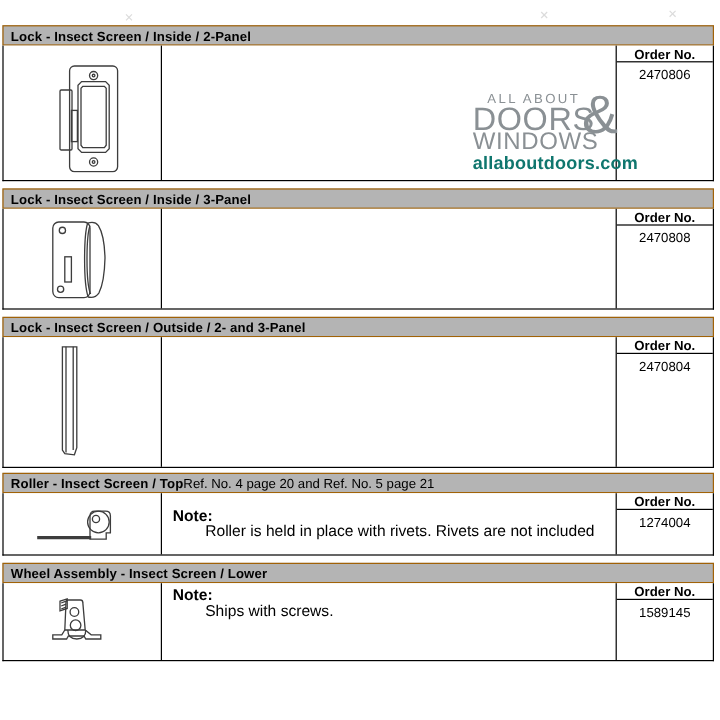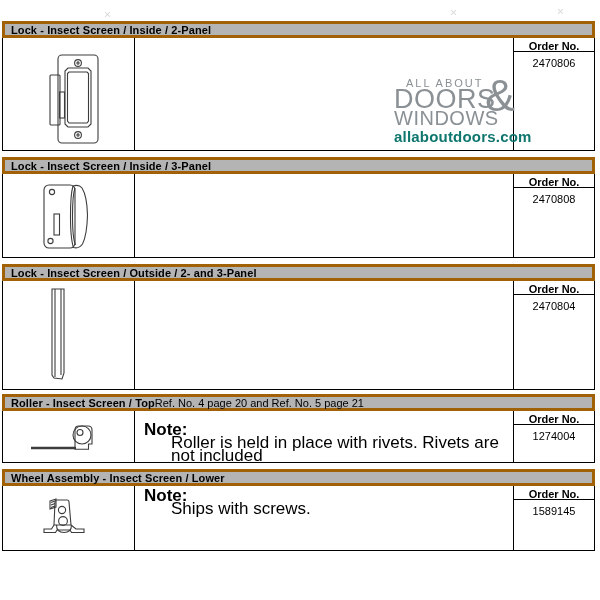--- a/index.html
+++ b/index.html
@@ -4,43 +4,43 @@
 <style>
   html,body { margin:0; padding:0; }
   .page {
     position:relative; width:600px; height:600px; background:#ffffff;
     font-family:"Liberation Sans", sans-serif; color:#000; overflow:hidden;
   }
   .catalog { position:absolute; left:2px; top:21px; width:593px; }
   .sec { margin-bottom:6px; }
   .sec.s3 { margin-bottom:4px; }
   .bar {
-    height:17px; background:#b4b4b4; border:3px solid #a16207; box-sizing:border-box;
-    display:flex; align-items:flex-start; padding-left:6px;
+    height:17px; background:#b4b4b4; border:1px solid #a16207; box-sizing:border-box;
+    display:flex; align-items:flex-end; padding-left:6px;
     font-size:11px; font-weight:bold; letter-spacing:0.1px;
   }
   .bar .suffix { font-weight:normal; margin-left:0; letter-spacing:0; }
   .body {
     border:1px solid #000; border-top:none; box-sizing:border-box;
     display:flex; background:#fff;
   }
   .s1 .body { height:113px; }
   .s2 .body { height:84px; }
   .s3 .body { height:109px; }
   .s4 .body { height:52px; }
   .s5 .body { height:65px; }
   .img-cell { width:131px; border-right:1px solid #000; position:relative; flex:none; }
   .mid-cell { flex:1; position:relative; }
   .order-col { width:80px; border-left:1px solid #000; flex:none; display:flex; flex-direction:column; }
   .order-head {
     height:14px; border-bottom:1px solid #000; box-sizing:border-box;
     text-align:center; font-size:11px; font-weight:bold; line-height:17px;
   }
   .order-num { text-align:center; font-size:11px; padding-top:5px; }
-  .note { font-size:17px; padding-left:9px; }
+  .note { font-size:13px; padding-left:9px; }
   .s4 .note { padding-top:12px; }
   .s5 .note { padding-top:3px; }
   .note-label { font-weight:bold; line-height:13px; }
   .note-text { line-height:13px;padding-left:27px; }
   .drawing { position:absolute; }
   .s1 .drawing { left:46px; top:16px; }
   .s2 .drawing { left:40px; top:9px; }
   .s3 .drawing { left:45px; top:6px; }
   .s4 .drawing { left:27px; top:13px; }
   .s5 .drawing { left:40px; top:12px; }

